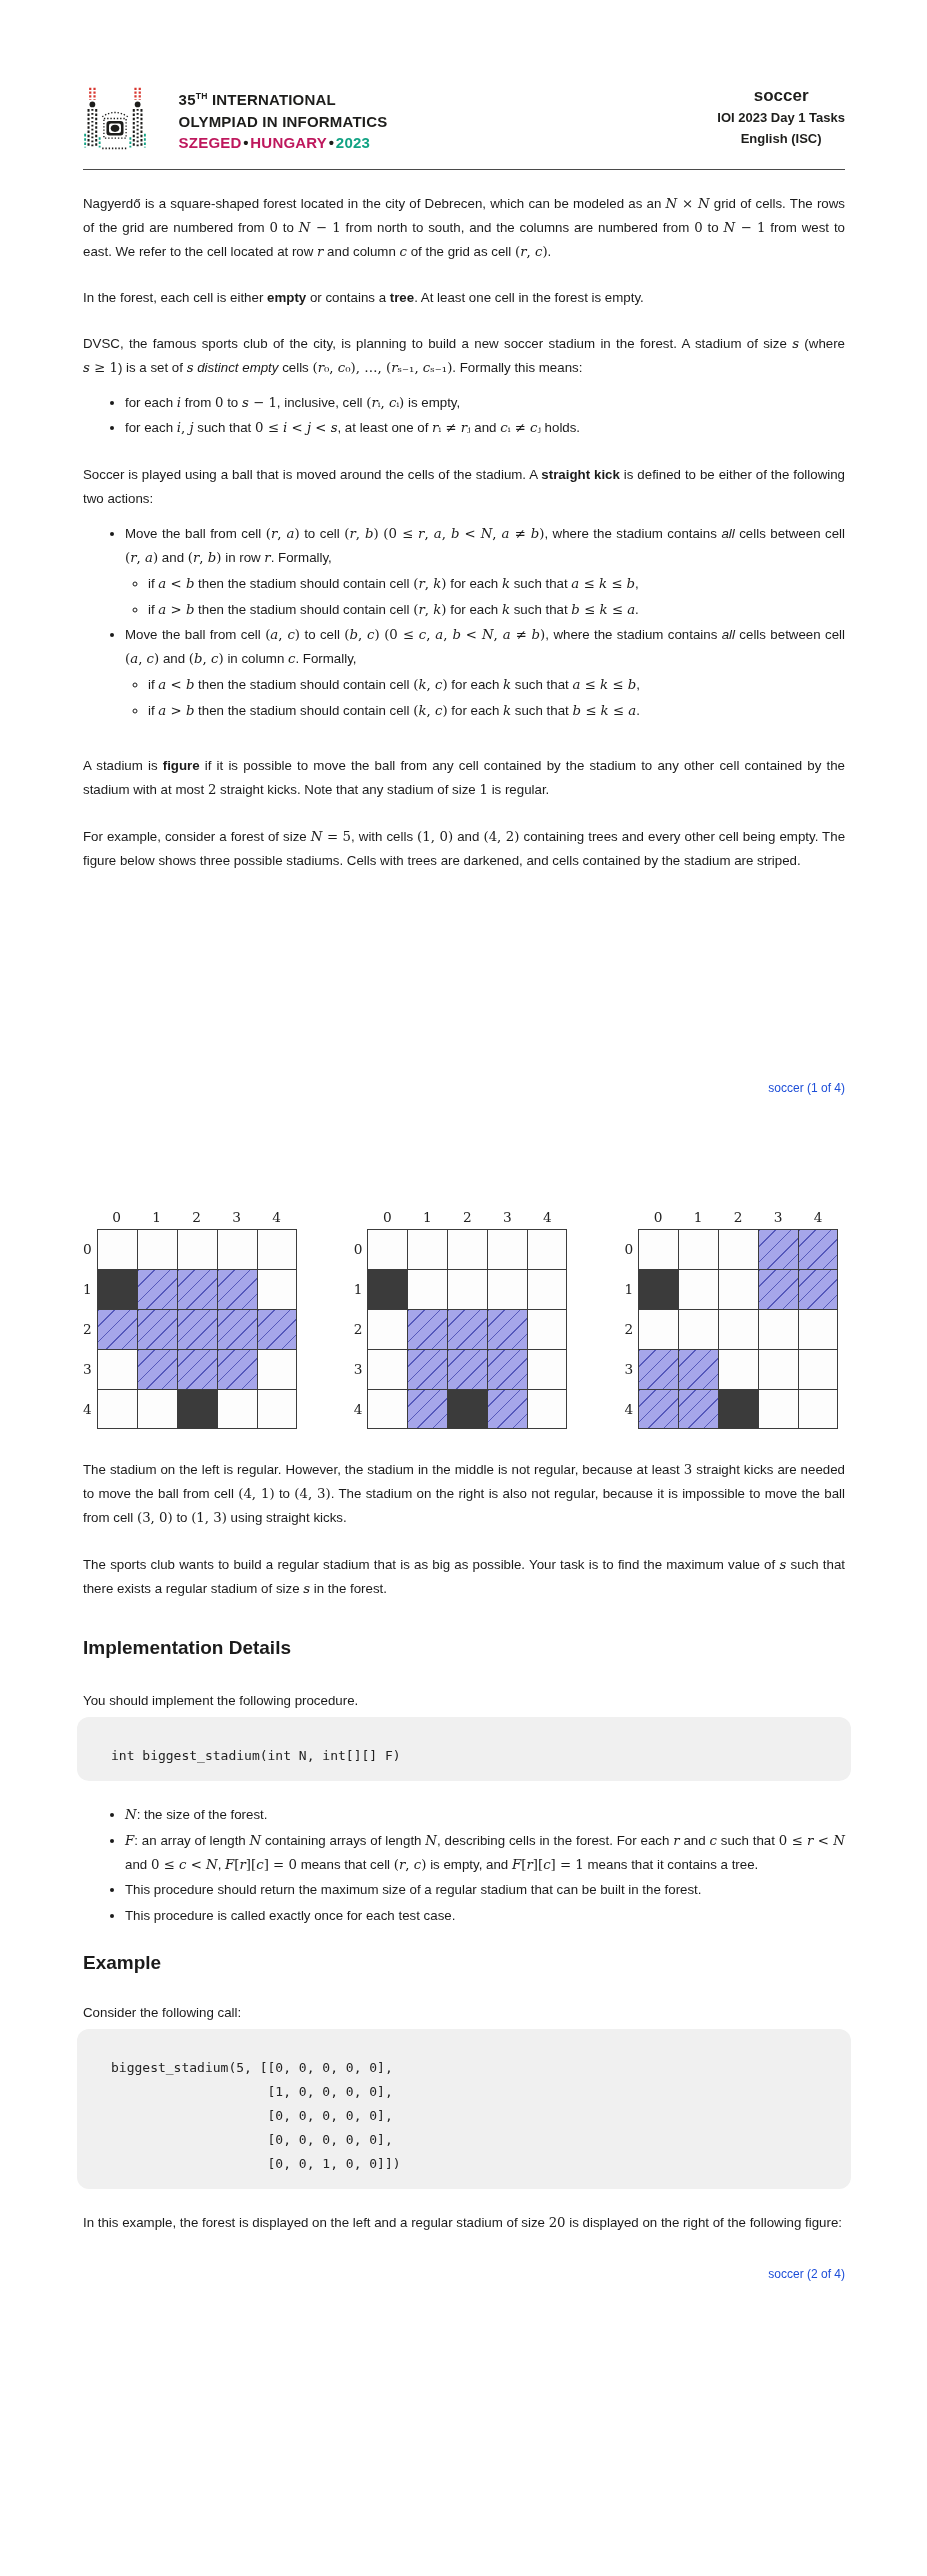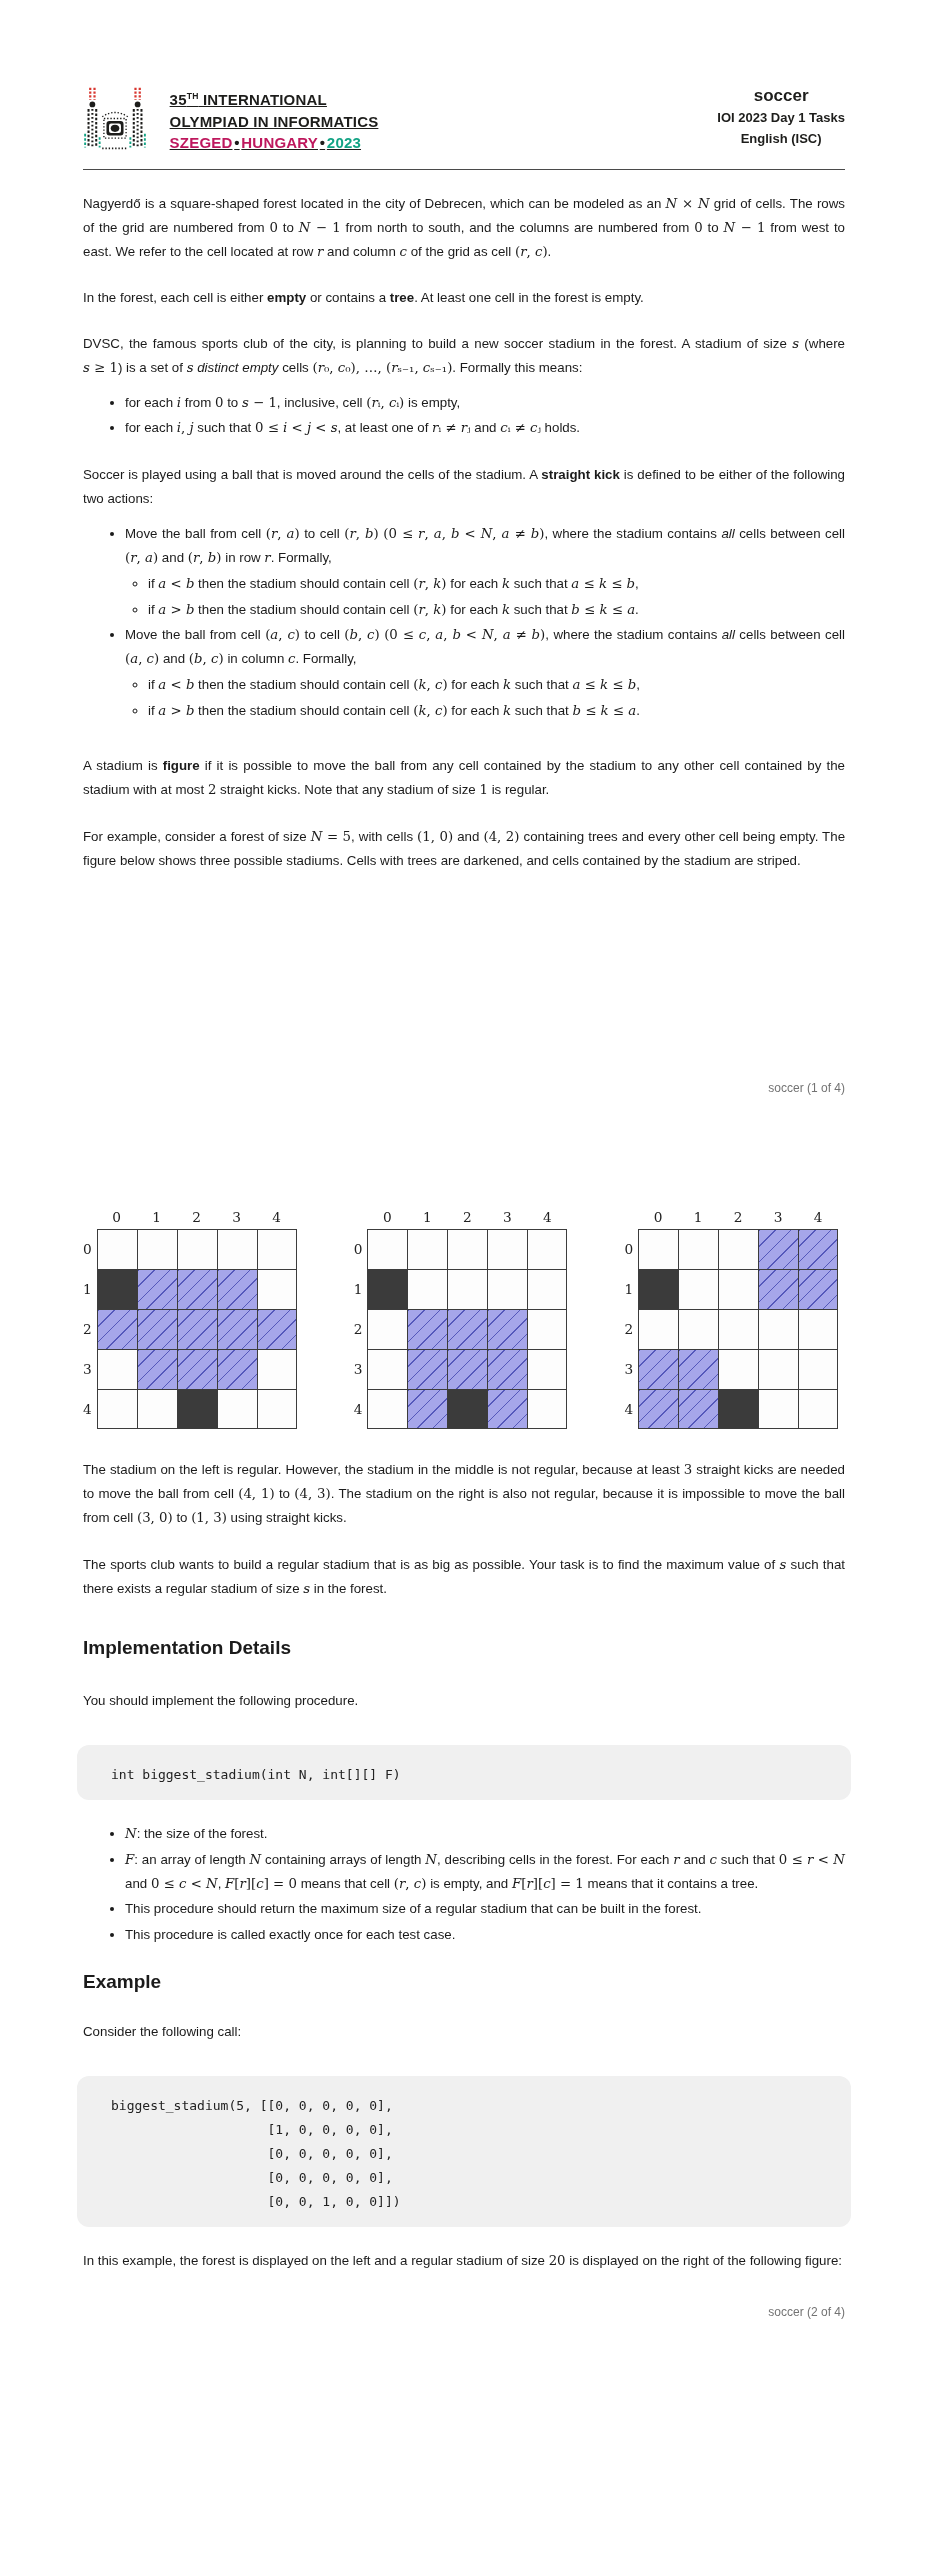--- a/index.html
+++ b/index.html
@@ -7,21 +7,21 @@
     width:928px; min-height:2576px;
     font-family:"Liberation Sans", sans-serif;
     font-size:13.3px; color:#1b1b1b;
     -webkit-font-smoothing:antialiased;
   }
   .content { padding:0 83px; }
 
   
   header { display:flex; align-items:flex-start; margin-top:86px; height:69px; }
   .logo { width:70px; height:65px; margin-left:-3.4px; flex:0 0 auto; }
-  .org { margin-left:20px; font-weight:700; font-size:15px; line-height:21.5px; letter-spacing:0.2px; color:#1d1d1b;text-decoration:underline; }
+  .org { margin-left:29px; font-weight:700; font-size:15px; line-height:21.5px; letter-spacing:0.2px; color:#1d1d1b; }
   .org sup { font-size:8.6px; }
   .org .red { color:#be185d; }
   .org .green { color:#12a384; }
   .org .dot { color:#1d1d1b; padding:0 1.7px; }
   .task-meta { margin-left:auto; text-align:center; font-weight:700; color:#1d1d1b; }
   .task-name { font-size:17px; line-height:20.6px; }
   .task-sub { font-size:13px; line-height:21.5px; }
   hr.head-rule { border:0; border-top:1.3px solid #4a4a4a; margin:13.7px 0 0 0; }
 
   
@@ -35,29 +35,29 @@
   .math i { font-style:italic; }
 
   
   ul { margin:11px 0 0 0; padding-left:42px; }
   ul.impl { margin-top:22px; }
   li { line-height:24px; margin-top:1.7px; text-align:justify; }
   ul ul { margin:0.9px 0 0 0; padding-left:23px; list-style-type:circle; }
 
   
   pre.codeblock {
-    background:#f0f0f0; margin:32px -6px 0 -6px;
-    padding:18px 17px 13px 34px;
+    background:#f0f0f0; margin:4px -6px 0 -6px;
+    padding:27px 17px 13px 34px;
     font-family:"DejaVu Sans Mono", monospace;
     font-size:13px; line-height:24px; color:#222;
     white-space:pre; overflow:hidden;border-radius:12px;
   }
 
   
-  .page-footer { text-align:right; color:#737373; font-size:12px; line-height:15.5px; }
+  .page-footer { text-align:right; color:#1d4ed8; font-size:12px; line-height:15.5px; }
   .footer-1 { margin-top:208px; }
   .footer-2 { margin-top:32px; }
 
   
   figure.stadiums { margin:112px 0 0 0; display:flex; gap:57px; }
   .grid-block { display:grid; grid-template-columns:13.7px repeat(5,40px); grid-template-rows:20.6px repeat(5,40px); }
   .corner { }
   .clabel, .rlabel { font-family:"DejaVu Serif", serif; font-size:13.7px; color:#222; }
   .clabel { text-align:center; line-height:19px; }
   .rlabel { text-align:right; padding-right:6px; line-height:40px; }

